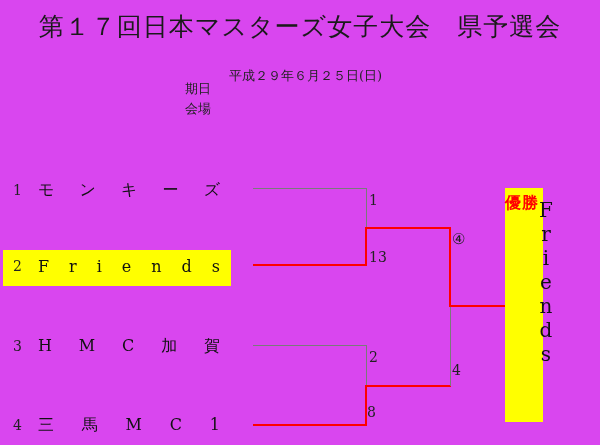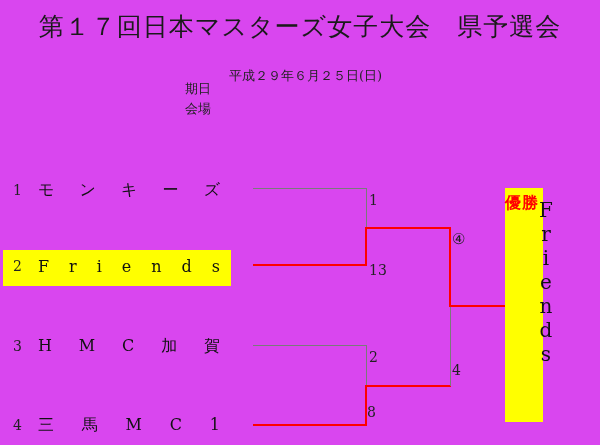--- a/index.html
+++ b/index.html
@@ -99,21 +99,21 @@
   <div class="line" style="left:253px;top:424px;width:114px;height:2px;background:#ff0000;"></div>
   <div class="line" style="left:366px;top:345px;width:1px;height:41px;background:#7a7a7a;"></div>
   <div class="line" style="left:365px;top:385px;width:2px;height:41px;background:#ff0000;"></div>
   <div class="line" style="left:365px;top:385px;width:86px;height:2px;background:#ff0000;"></div>
 
   <div class="line" style="left:449px;top:227px;width:2px;height:80px;background:#ff0000;"></div>
   <div class="line" style="left:450px;top:307px;width:1px;height:79px;background:#7a7a7a;"></div>
   <div class="line" style="left:449px;top:305px;width:57px;height:2px;background:#ff0000;"></div>
 
   <div class="score" style="left:369px;top:192px;">1</div>
-  <div class="score" style="left:369px;top:262px;">13</div>
+  <div class="score" style="left:369px;top:249px;">13</div>
   <div class="score" style="left:369px;top:349px;">2</div>
   <div class="score" style="left:367px;top:404px;">8</div>
   <div class="score" style="left:452px;top:230px;font-size:15px;">④</div>
   <div class="score" style="left:452px;top:362px;">4</div>
 
   <div class="winner-box" style="background:#ffff00;">
     <div class="winner-label" style="color:#ff0000;">優勝</div>
     <div class="winner-name">
         <span>F</span>
         <span>r</span>

